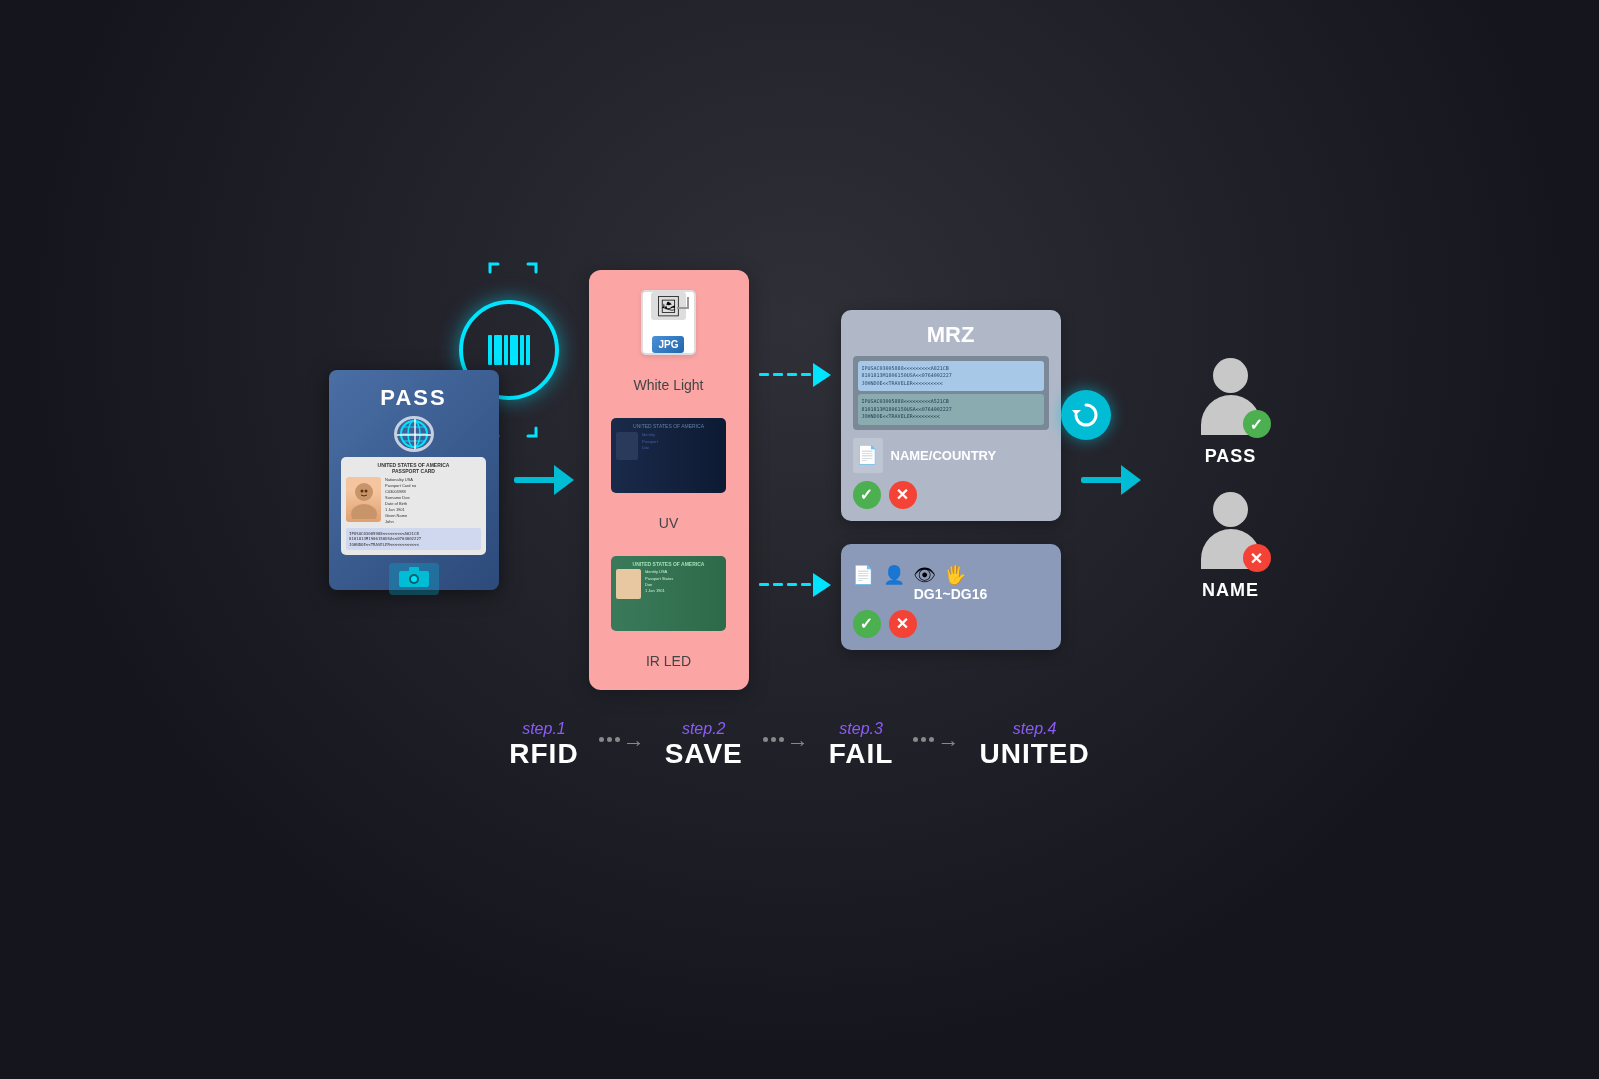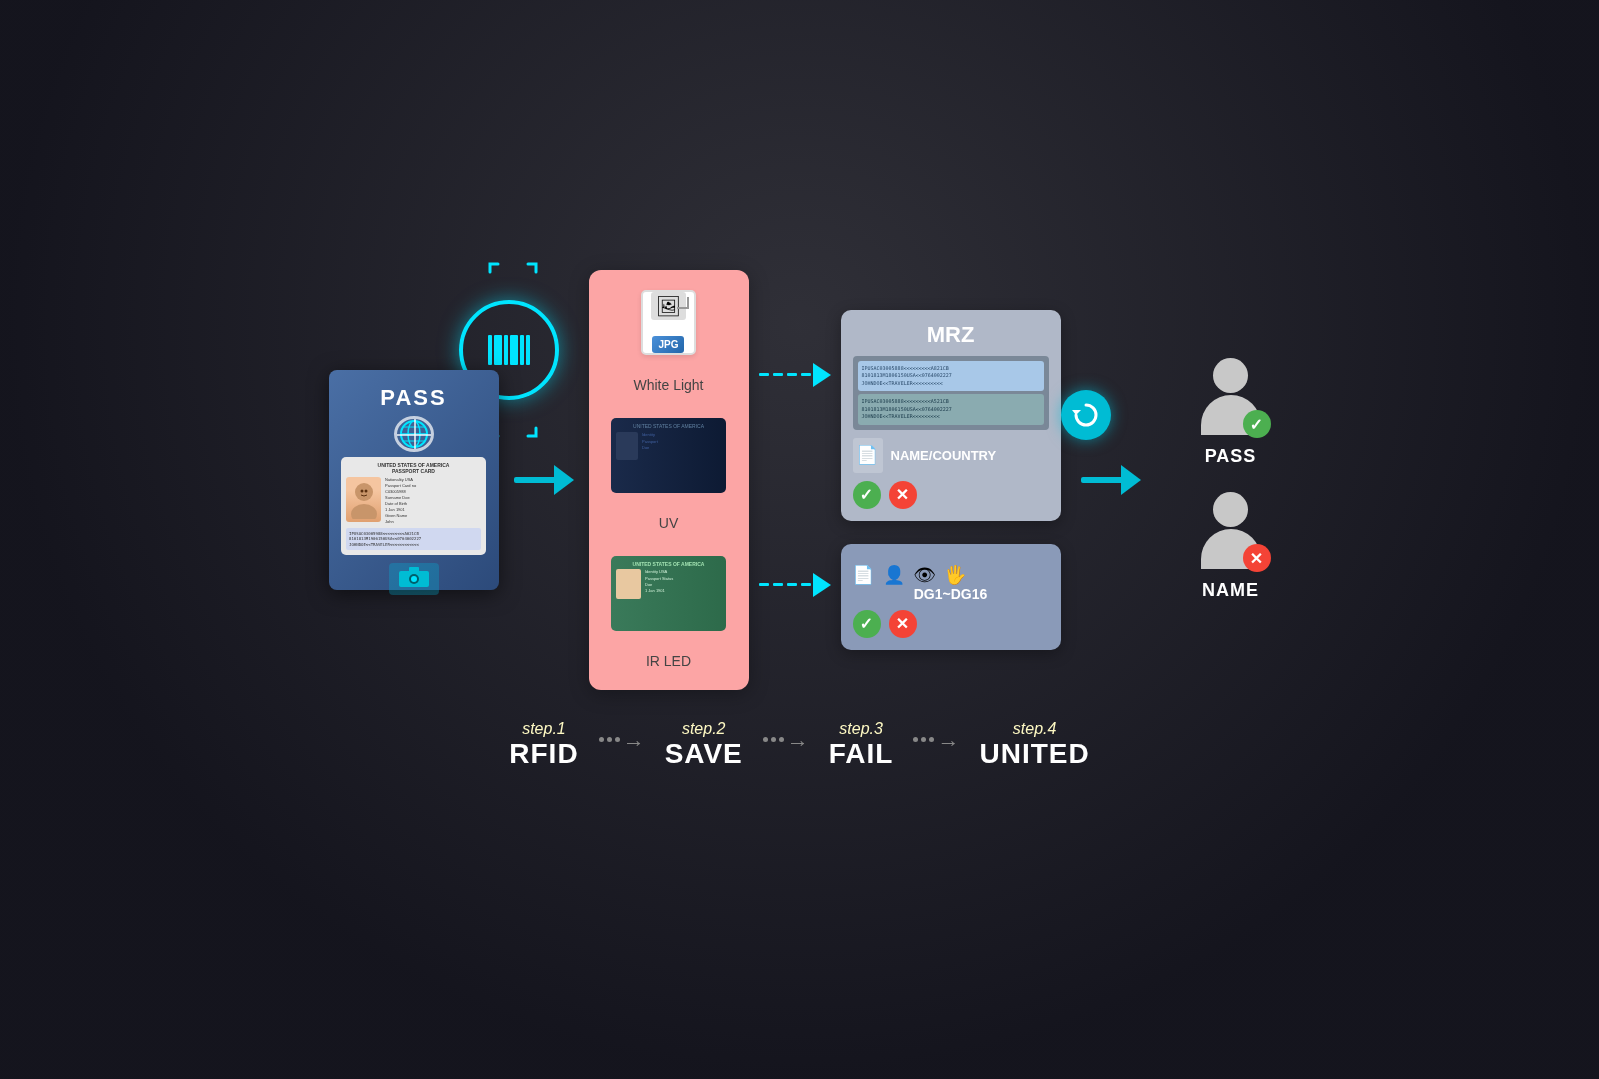--- a/index.html
+++ b/index.html
@@ -513,21 +513,21 @@
       gap: 20px;
       margin-top: 30px;
       width: 100%;
     }
     .step-item {
       display: flex;
       flex-direction: column;
       align-items: center;
     }
     .step-num {
-      color: #fef9c3;
+      color: #8b5cf6;
       font-size: 16px;
       font-style: italic;
     }
     .step-name {
       color: white;
       font-size: 28px;
       font-weight: 900;
       letter-spacing: 1px;
     }
     .dotted-arrow {

